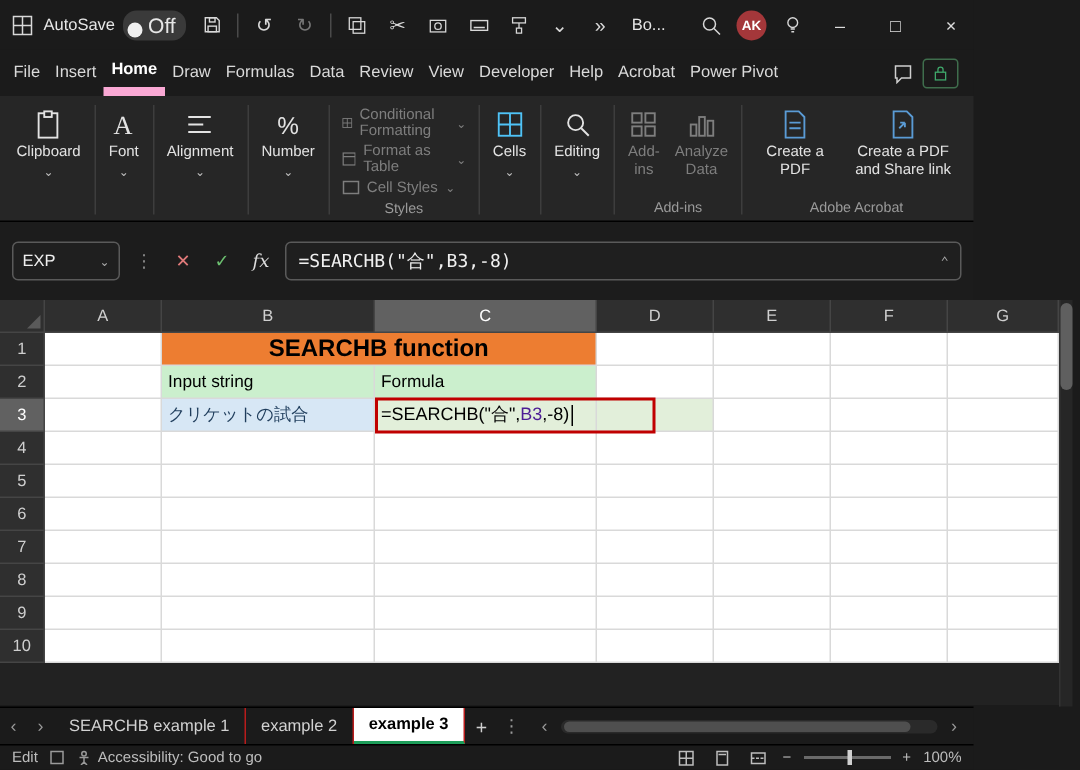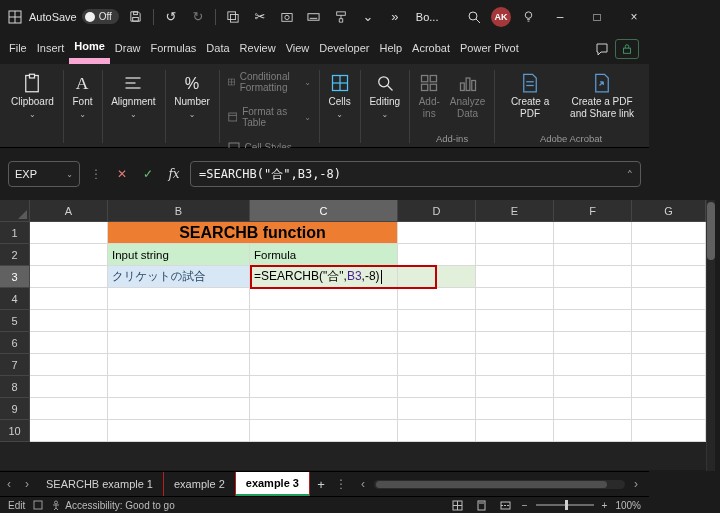--- a/index.html
+++ b/index.html
@@ -3,21 +3,21 @@
 <meta charset="utf-8">
 <style>
   *{box-sizing:border-box;margin:0;padding:0}
   html,body{width:720px;height:513px;overflow:hidden;background:#1b1b1b;font-family:"Liberation Sans",sans-serif;-webkit-font-smoothing:antialiased}
   .app{width:649px;height:513px;display:flex;flex-direction:column;color:#e6e6e6}
   svg{display:block}
 
   
   .titlebar{height:33px;display:flex;align-items:center;gap:7px;padding:0 0 0 8px;background:#1b1b1b;font-size:11px;flex:0 0 auto}
   .autosave{display:flex;align-items:center;gap:5px}
-  .toggle{display:flex;align-items:flex-end;gap:4px;background:#3a3a3a;border-radius:9px;padding:2px 7px 2px 3px;font-size:10px;color:#e6e6e6;cursor:pointer}
+  .toggle{display:flex;align-items:flex-end;gap:4px;background:#3a3a3a;border-radius:9px;padding:2px 7px 2px 3px;font-size:14px;color:#e6e6e6;cursor:pointer}
   .knob{width:10px;height:10px;border-radius:50%;background:#f0f0f0}
   .tsep{width:1px;height:16px;background:#4a4a4a}
   .tbtn{display:flex;align-items:center;justify-content:center;width:20px;height:22px;border-radius:3px;color:#d8d8d8;font-size:13px;cursor:pointer}
   .dim{color:#777}
   .doc-title{font-size:11px;color:#e6e6e6;margin-left:4px}
   .tspacer{flex:1}
   .avatar{width:20px;height:20px;border-radius:50%;background:#a4373a;color:#fff;font-size:9px;font-weight:700;display:flex;align-items:center;justify-content:center}
   .winbtn{width:30px;height:33px;display:flex;align-items:center;justify-content:center;font-size:12px;color:#dcdcdc;cursor:pointer}
 
   
@@ -30,21 +30,21 @@
 
   
   .ribbon{height:84px;background:#262626;display:flex;align-items:stretch;padding:2px 4px 0 4px;flex:0 0 auto;border-bottom:1px solid #000}
   .rgroup{display:flex;flex-direction:column;justify-content:space-between;padding:3px 2px 1px 2px}
   .rrow{display:flex;flex:1}
   .rdiv{width:1px;background:#3d3d3d;margin:4px 2px}
   .bigbtn{display:flex;flex-direction:column;align-items:center;justify-content:flex-start;gap:3px;padding:4px 5px;border-radius:3px;color:#e3e3e3;font-size:10px;cursor:pointer;text-align:center;line-height:1.15}
   .bigbtn .chev{font-size:8px;color:#bdbdbd;line-height:1}
   .bigbtn.disabled{color:#7e7e7e}
   .gfoot{font-size:9.5px;color:#9a9a9a;text-align:center;padding:1px 0 2px 0}
-  .stylerows{display:flex;flex-direction:column;justify-content:flex-end;gap:13px;padding:2px 4px}
+  .stylerows{display:flex;flex-direction:column;justify-content:flex-end;gap:2px;padding:2px 4px}
   .srow{display:flex;align-items:center;gap:5px;font-size:10px;color:#7e7e7e;cursor:pointer}
   .srow .chev{font-size:8px}
 
   
   .fbar{height:52px;display:flex;align-items:center;gap:6px;padding:0 8px;background:#1c1c1c;flex:0 0 auto}
   .namebox{width:72px;height:26px;background:#1f1f1f;border:1px solid #5a5a5a;border-radius:4px;display:flex;align-items:center;justify-content:space-between;padding:0 6px;font-size:11px;color:#eee;cursor:pointer}
   .fico{width:20px;height:22px;display:flex;align-items:center;justify-content:center;font-size:12px;cursor:pointer}
   .finput{flex:1;height:26px;background:#1f1f1f;border:1px solid #5a5a5a;border-radius:4px;display:flex;align-items:center;padding:0 8px;font-family:"DejaVu Sans Mono",monospace;font-size:12px;color:#f0f0f0}
   .fexpand{margin-left:auto;color:#aaa;font-size:9px;transform:rotate(180deg);cursor:pointer}
 

